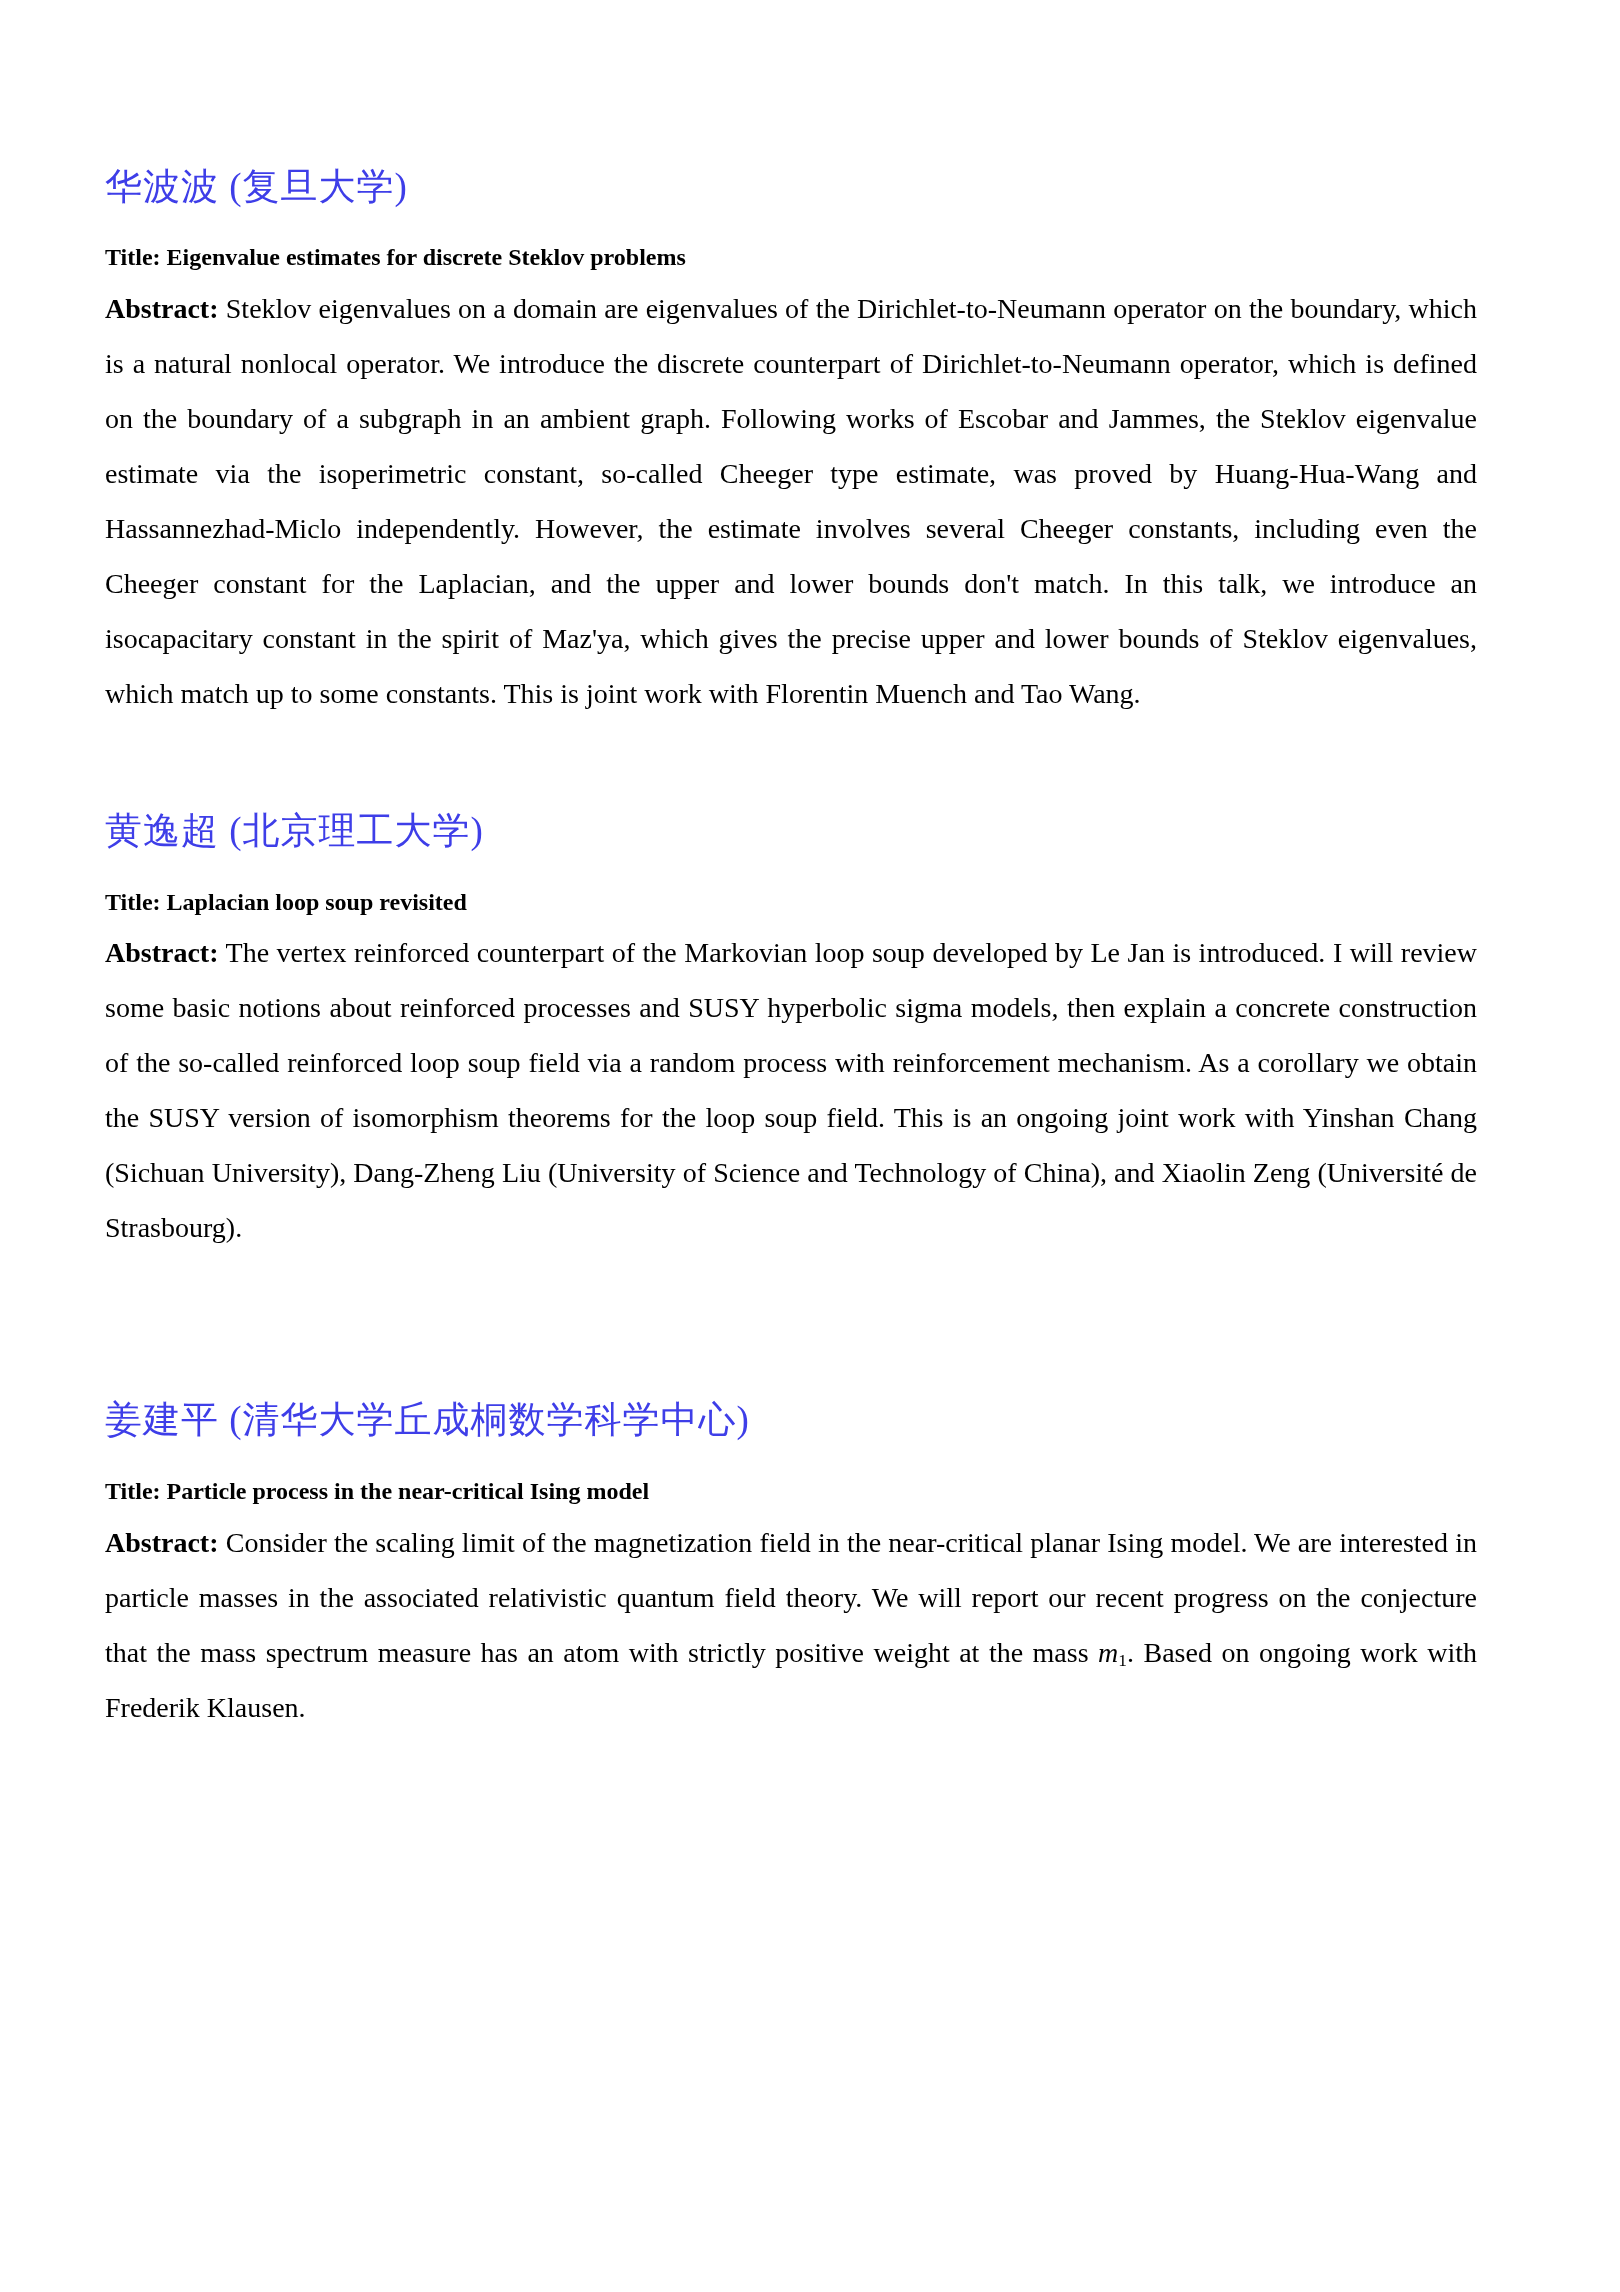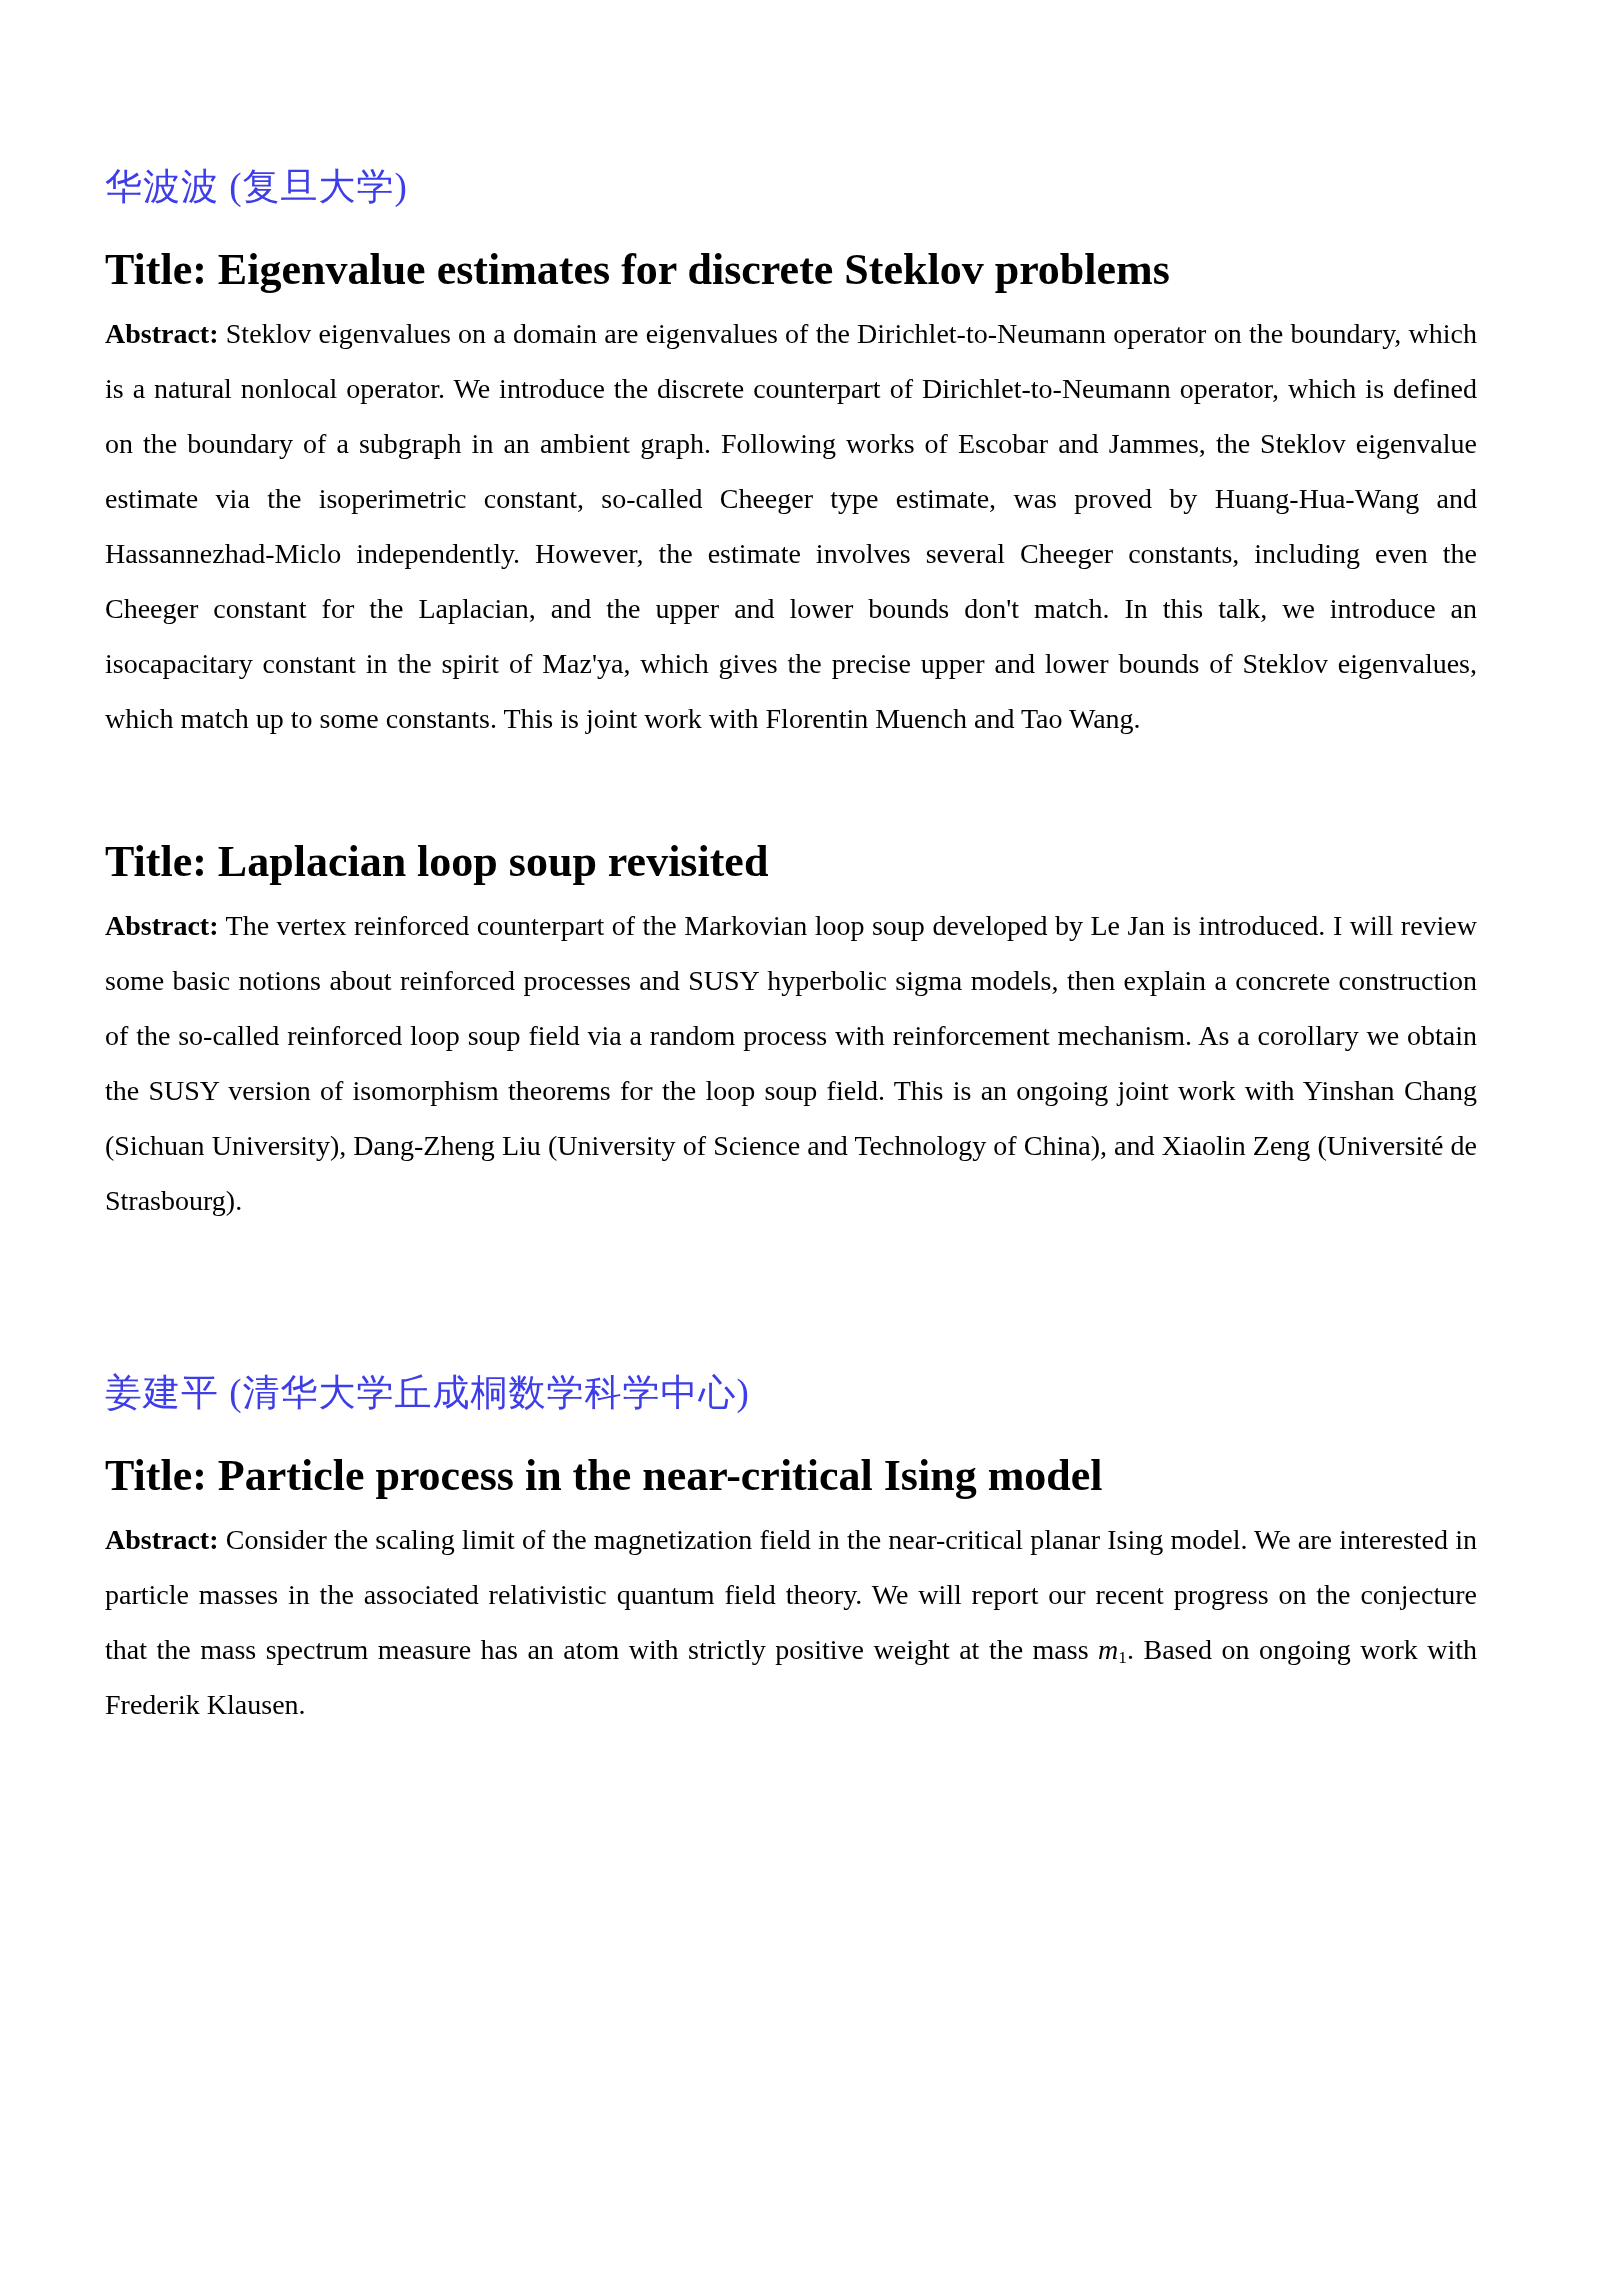--- a/index.html
+++ b/index.html
@@ -24,21 +24,21 @@
   .speaker {
     margin: 0;
     font-size: 37px;
     font-weight: 400;
     line-height: 1.2;
     color: var(--heading-color, #3e3ee8);
     letter-spacing: 1px;
   }
   .talk-title {
     margin: 33px 0 0 0;
-    font-size: 44px;
+    font-size: 24px;
     font-weight: 700;
     line-height: 1.25;
   }
   .abstract {
     margin: 8.8px 0 0 0;
     font-size: 28px;
     line-height: 55px;
     text-align: justify;
     text-justify: inter-word;
   }
@@ -55,20 +55,21 @@
 
 <div class="page">
 
   <div class="section section--1">
     <h2 class="speaker">华波波 (复旦大学)</h2>
     <p class="talk-title"><span>Title:</span> <span>Eigenvalue estimates for discrete Steklov problems</span></p>
     <p class="abstract"><b>Abstract:</b> <span>Steklov eigenvalues on a domain are eigenvalues of the Dirichlet-to-Neumann operator on the boundary, which is a natural nonlocal operator. We introduce the discrete counterpart of Dirichlet-to-Neumann operator, which is defined on the boundary of a subgraph in an ambient graph. Following works of Escobar and Jammes, the Steklov eigenvalue estimate via the isoperimetric constant, so-called Cheeger type estimate, was proved by Huang-Hua-Wang and Hassannezhad-Miclo independently. However, the estimate involves several Cheeger constants, including even the Cheeger constant for the Laplacian, and the upper and lower bounds don't match. In this talk, we introduce an isocapacitary constant in the spirit of Maz'ya, which gives the precise upper and lower bounds of Steklov eigenvalues, which match up to some constants. This is joint work with Florentin Muench and Tao Wang.</span></p>
   </div>
 
   <div class="section section--2">
+    <h2 class="speaker">黄逸超 (北京理工大学)</h2>
     <p class="talk-title"><span>Title:</span> <span>Laplacian loop soup revisited</span></p>
     <p class="abstract"><b>Abstract:</b> <span>The vertex reinforced counterpart of the Markovian loop soup developed by Le Jan is introduced. I will review some basic notions about reinforced processes and SUSY hyperbolic sigma models, then explain a concrete construction of the so-called reinforced loop soup field via a random process with reinforcement mechanism. As a corollary we obtain the SUSY version of isomorphism theorems for the loop soup field. This is an ongoing joint work with Yinshan Chang (Sichuan University), Dang-Zheng Liu (University of Science and Technology of China), and Xiaolin Zeng (Université de Strasbourg).</span></p>
   </div>
 
   <div class="section section--3">
     <h2 class="speaker">姜建平 (清华大学丘成桐数学科学中心)</h2>
     <p class="talk-title"><span>Title:</span> <span>Particle process in the near-critical Ising model</span></p>
     <p class="abstract"><b>Abstract:</b> <span>Consider the scaling limit of the magnetization field in the near-critical planar Ising model. We are interested in particle masses in the associated relativistic quantum field theory. We will report our recent progress on the conjecture that the mass spectrum measure has an atom with strictly positive weight at the mass </span><i>m</i><sub>1</sub><span>. Based on ongoing work with Frederik Klausen.</span></p>
   </div>
 

